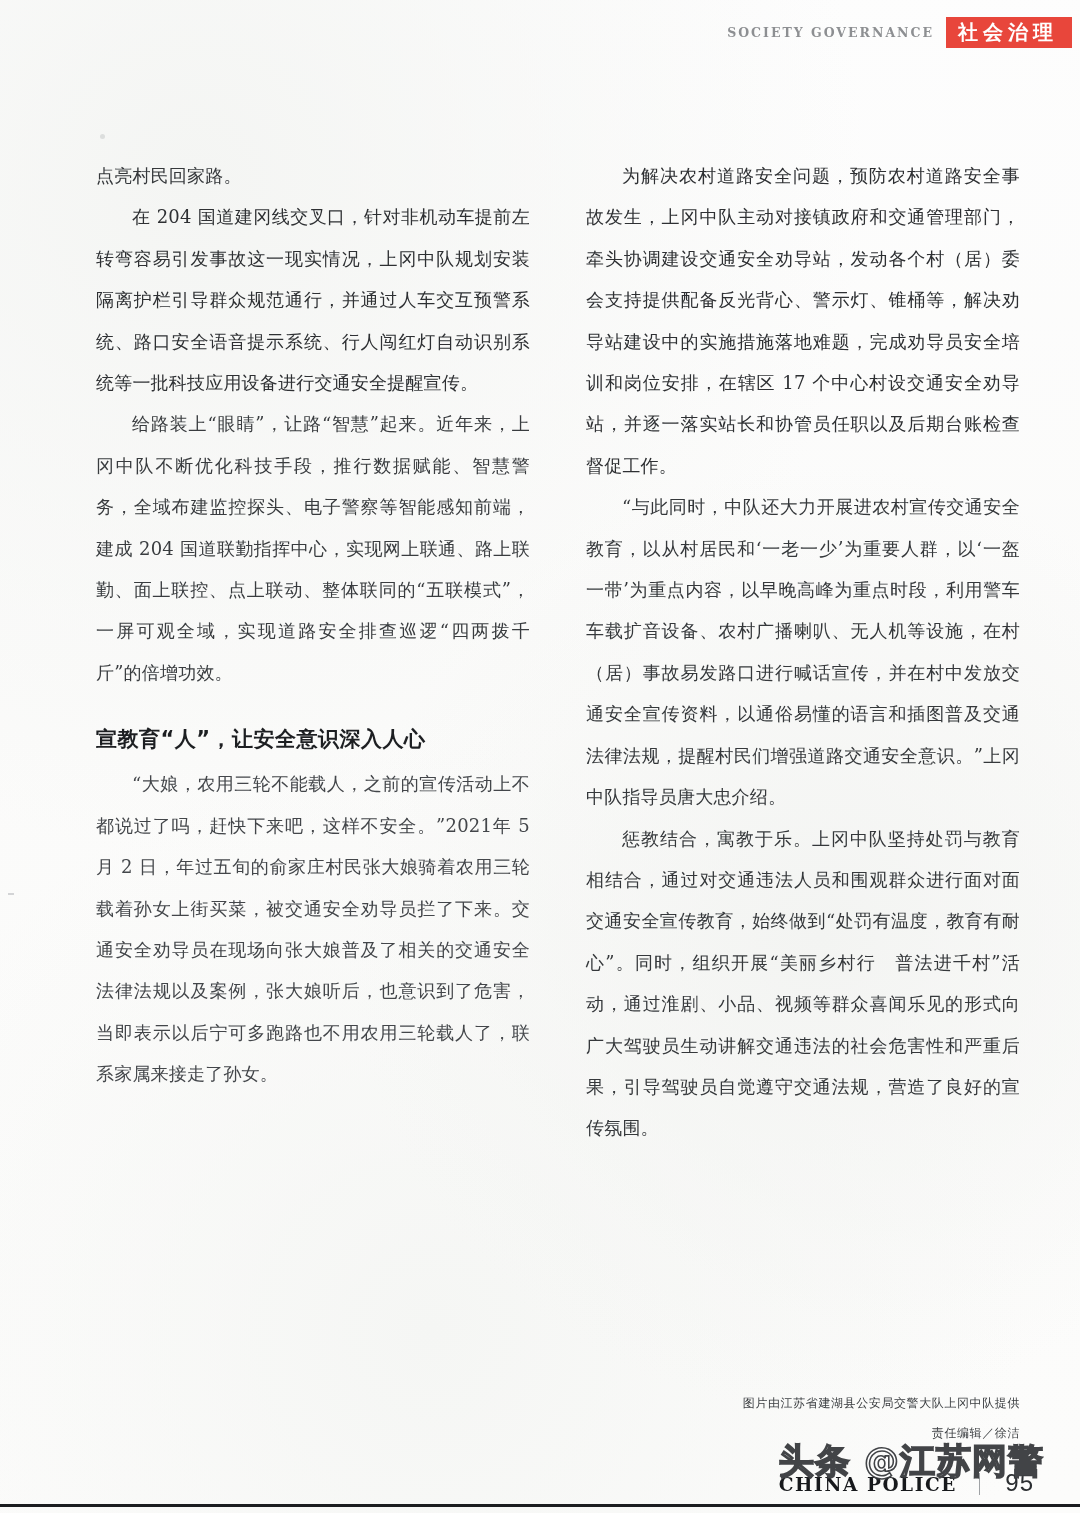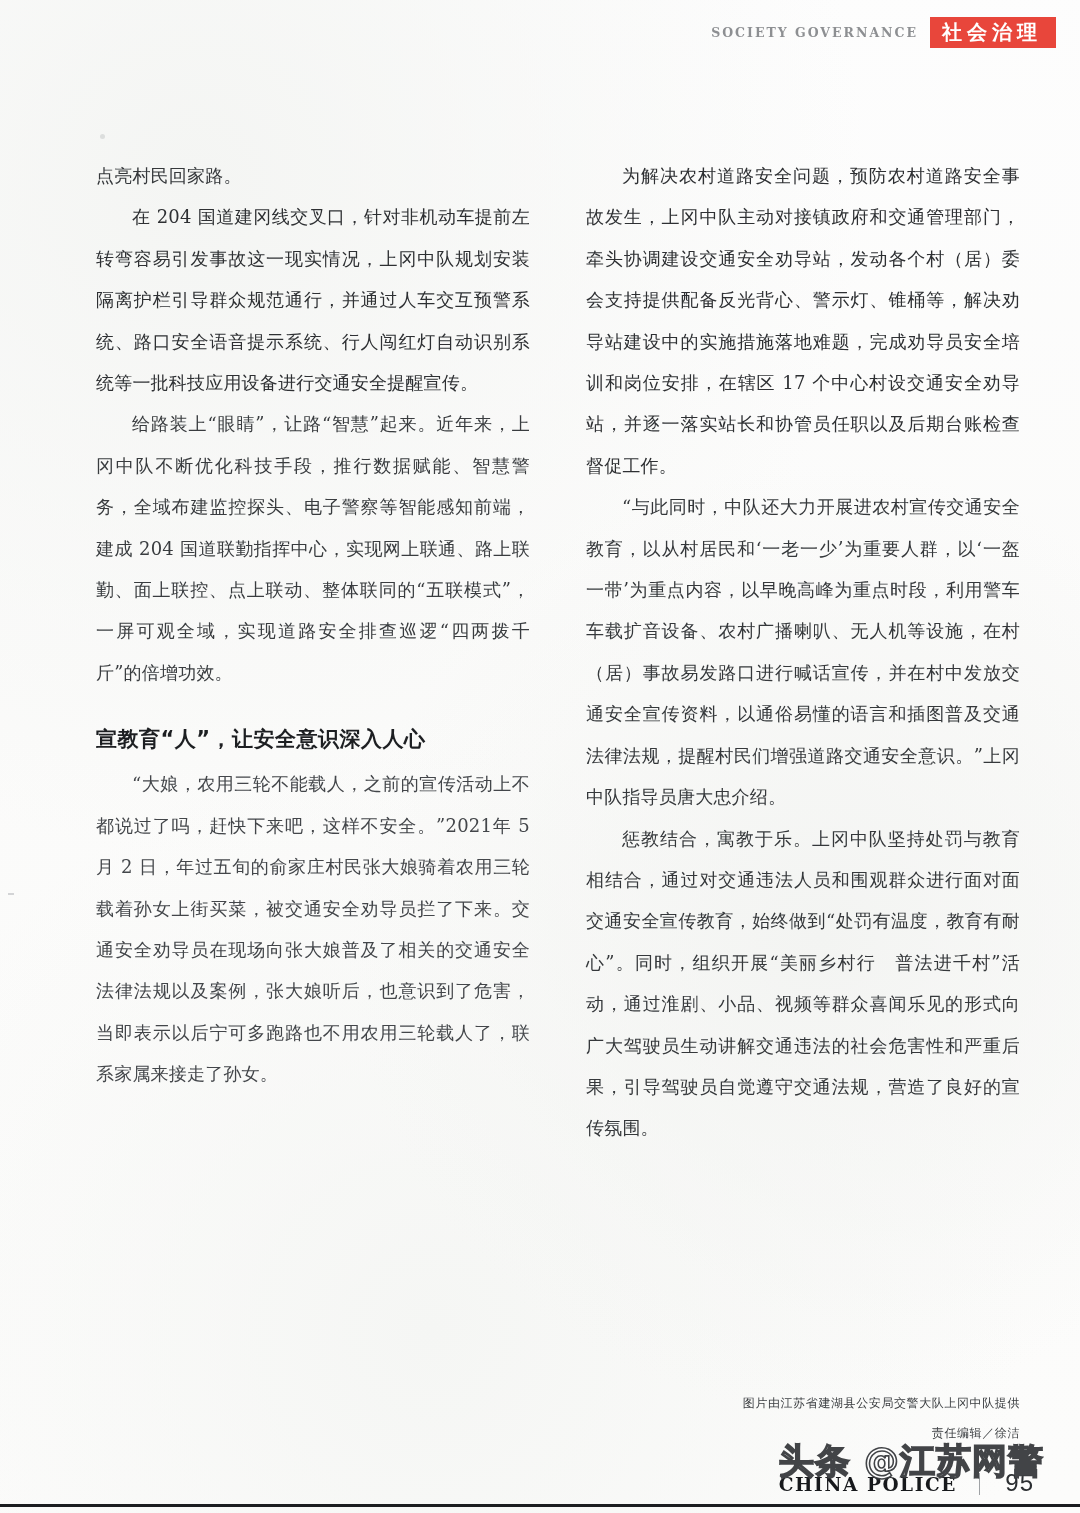--- a/index.html
+++ b/index.html
@@ -20,21 +20,21 @@
       radial-gradient(circle at 18% 12%, #f4f5f3 0%, rgba(244,245,243,0) 42%),
       radial-gradient(circle at 76% 62%, #f3f4f2 0%, rgba(243,244,242,0) 38%),
       radial-gradient(circle at 40% 88%, #f5f6f4 0%, rgba(245,246,244,0) 40%),
       linear-gradient(178deg, #fdfdfd 0%, #fbfbfa 45%, #fcfcfb 100%);
   }
 
   
   .runhead {
     position: absolute;
     top: 14px;
-    right: 24px;
+    right: 8px;
     height: 36px;
     display: flex;
     align-items: center;
     gap: 12px;
   }
   .runhead-en {
     font-family: "DejaVu Serif", "Liberation Serif", serif;
     font-size: 12.5px;
     letter-spacing: 2.0px;
     color: #8d8f92;

